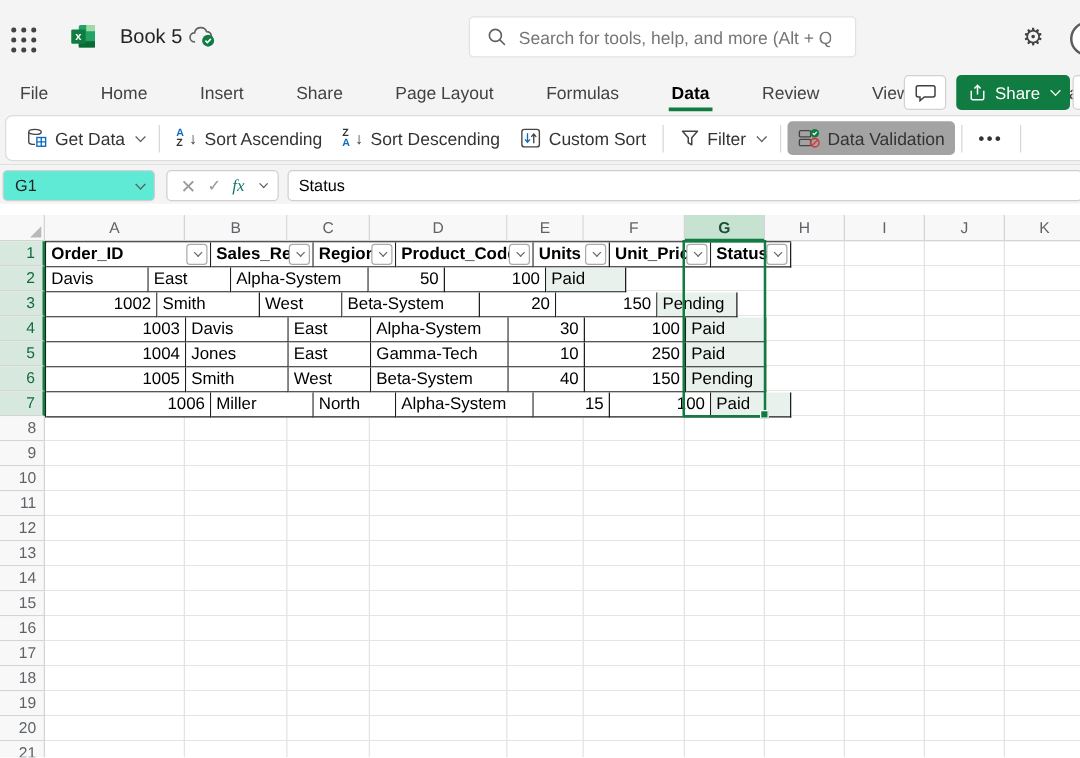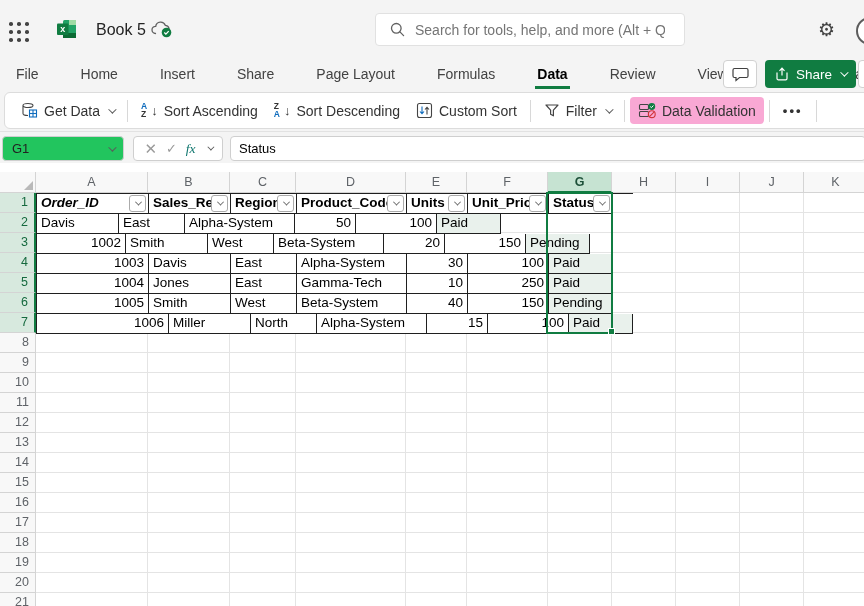--- a/index.html
+++ b/index.html
@@ -38,33 +38,33 @@
     color:#fff; border:none; border-radius:4px; display:flex; align-items:center; gap:6px;
     font-size:13.5px; cursor:pointer; font-family:"Liberation Sans",sans-serif; }
   .edge-sliver { position:absolute; left:858px; top:4px; width:20px; height:28px; background:#fff;
     border:1px solid #d1d1d1; border-radius:4px; }
 
   
   .toolbar { position:absolute; top:92px; left:4px; width:870px; height:37px; background:#fff;
     border:1px solid #dcdcdc; border-radius:6px; display:flex; align-items:center; padding-left:8px; }
   .tbtn { display:flex; align-items:center; gap:6px; font-size:14px; color:#333; padding:5px 8px;
     border-radius:4px; cursor:pointer; white-space:nowrap; }
-  .tbtn.hl { background:#f9a8d4; }
+  .tbtn.hl { background:#a3a3a3; }
   .tdiv { width:1px; height:22px; background:#d8d8d8; margin:0 5px; }
   .chev { display:inline-block; width:6px; height:6px; border-right:1.4px solid #5a5a5a;
     border-bottom:1.4px solid #5a5a5a; transform:rotate(45deg) translateY(-2px); margin-left:2px; }
   .chev.white { border-color:#fff; }
   .azicon { display:flex; flex-direction:column; font-size:8.5px; font-weight:bold; line-height:7.5px; }
   .azicon .blue { color:#0F6CBD; } .azicon .dark { color:#333; }
   .dnarrow { font-size:13px; color:#333; margin-left:-2px; }
   .ellipsis { letter-spacing:2px; font-weight:bold; color:#333; font-size:13px; }
 
   
   .formularow { position:absolute; top:131px; left:0; width:864px; height:32px; border-top:1px solid #e2e2e2; }
-  .namebox { position:absolute; left:2px; top:4px; width:122px; height:25px; background:#22c55e;
+  .namebox { position:absolute; left:2px; top:4px; width:122px; height:25px; background:#5eead4;
     border:1px solid #cfcfcf; border-radius:4px; display:flex; align-items:center;
     justify-content:space-between; padding:0 9px; font-size:13px; color:#222; cursor:text; }
   .fxgroup { position:absolute; left:133px; top:4px; width:90px; height:25px; background:#fff;
     border:1px solid #cfcfcf; border-radius:4px; display:flex; align-items:center;
     justify-content:space-around; padding:0 6px; }
   .fxgroup .x { color:#9a9a9a; font-size:15px; cursor:pointer; }
   .fxgroup .ck { color:#9a9a9a; font-size:13px; cursor:pointer; }
   .fxgroup .fx { font-family:"Liberation Serif",serif; font-style:italic; font-size:13.5px; color:#0f766e; cursor:pointer; }
   .formulafield { position:absolute; left:230px; top:4px; width:636px; height:25px; background:#fff;
     border:1px solid #cfcfcf; border-radius:4px; display:flex; align-items:center; padding-left:8px;
@@ -329,21 +329,21 @@
           <div class="vline" style="left: 369px;"></div>
           <div class="vline" style="left: 430px;"></div>
           <div class="vline" style="left: 511px;"></div>
           <div class="vline" style="left: 575px;"></div>
           <div class="vline" style="left: 639px;"></div>
           <div class="vline" style="left: 703px;"></div>
           <div class="vline" style="left: 767px;"></div>
         </div>
       <div class="sheettable" id="sheettable">
           <div class="trow">
-            <div class="tcell al th" style="width: 112px; font-style: italic;">Order_ID<span class="filterbtn">
+            <div class="tcell al th" style="width: 132px;">Order_ID<span class="filterbtn">
                 <span class="chev"></span>
               </span></div>
             <div class="tcell al th" style="width: 82px;">Sales_Rep<span class="filterbtn">
                 <span class="chev"></span>
               </span></div>
             <div class="tcell al th" style="width: 66px;">Region<span class="filterbtn">
                 <span class="chev"></span>
               </span></div>
             <div class="tcell al th" style="width: 110px;">Product_Code<span class="filterbtn">
                 <span class="chev"></span>

